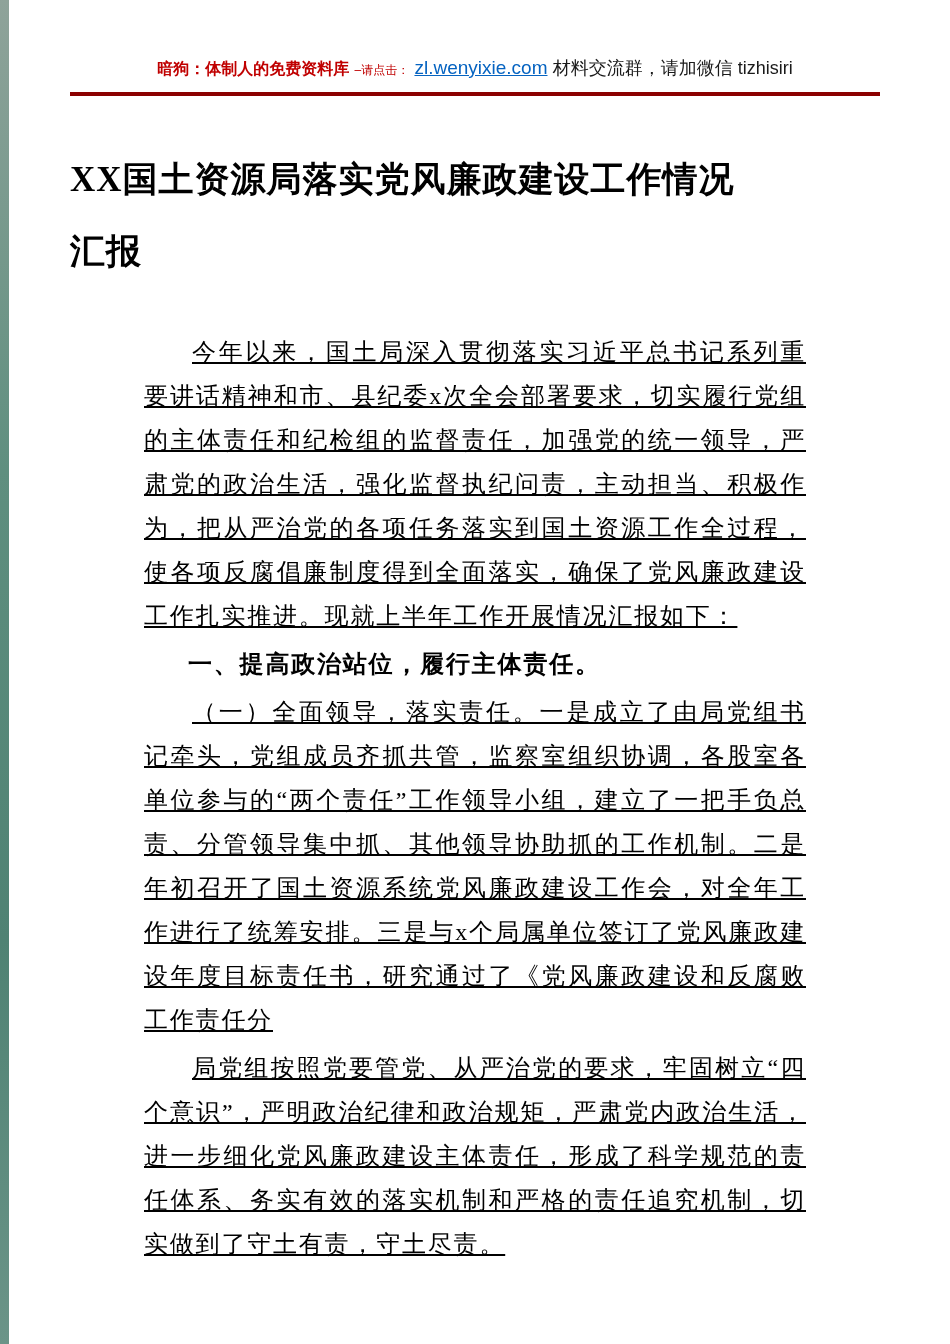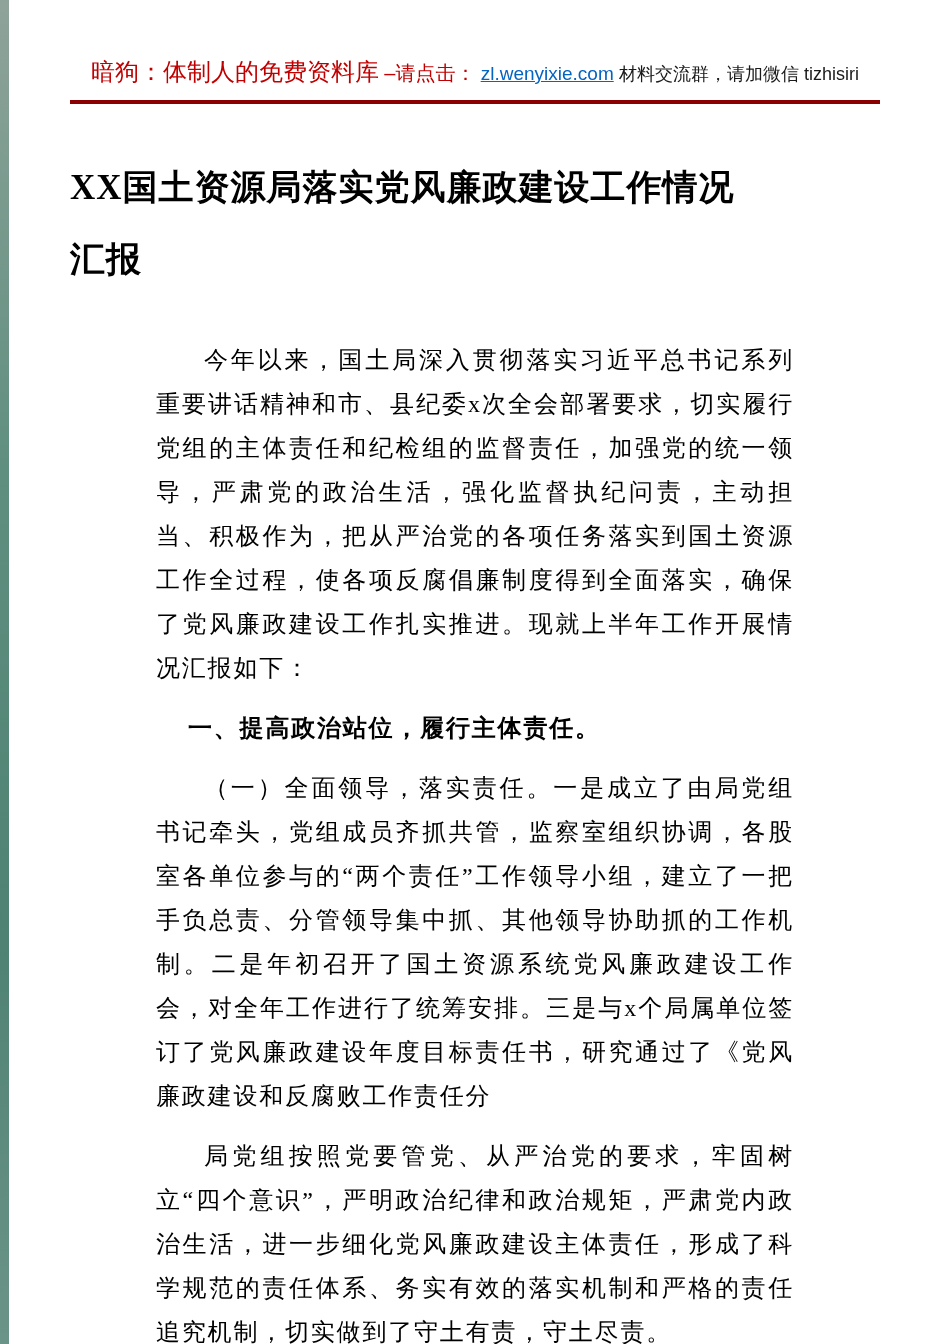--- a/index.html
+++ b/index.html
@@ -25,26 +25,26 @@
   
   .site-header {
     text-align: center;
     font-size: 19px;
     white-space: nowrap;
     font-family: "Liberation Sans", "DejaVu Sans", sans-serif;
     padding-top: 6px;
   }
   .site-header .brand {
     color: var(--accent-red, #c00000);
-    font-weight: normal;
-    font-size: 24px;
+    font-weight: bold;
+    font-size: 16px;
   }
   .site-header .pointer {
     color: var(--accent-red, #c00000);
-    font-size: 20px;
+    font-size: 12px;
     text-align: right;
   }
   .site-header .link {
     color: var(--link-color, #0563c1);
     text-decoration: underline;
     font-size: 19px;
     cursor: pointer;
     margin-top: 12px;
   }
   .site-header .note {
@@ -68,21 +68,22 @@
   
   .doc-body {
     margin: 42px 70px 0 70px; 
     font-size: 24px;
     line-height: 44px;
     letter-spacing: 1.8px;
     text-align: justify;
   }
   .doc-body p {
     text-indent: 2em;
-    margin: 16px;
+    margin: 4px;
+    text-decoration: underline;
   }
   .doc-body h2.section-heading {
     text-indent: 2em;
     font-size: 24px;
     line-height: 44px;
     font-weight: bold;
     font-family: "Liberation Sans", "DejaVu Sans", sans-serif;
     letter-spacing: 1.8px;
   }
 </style>

